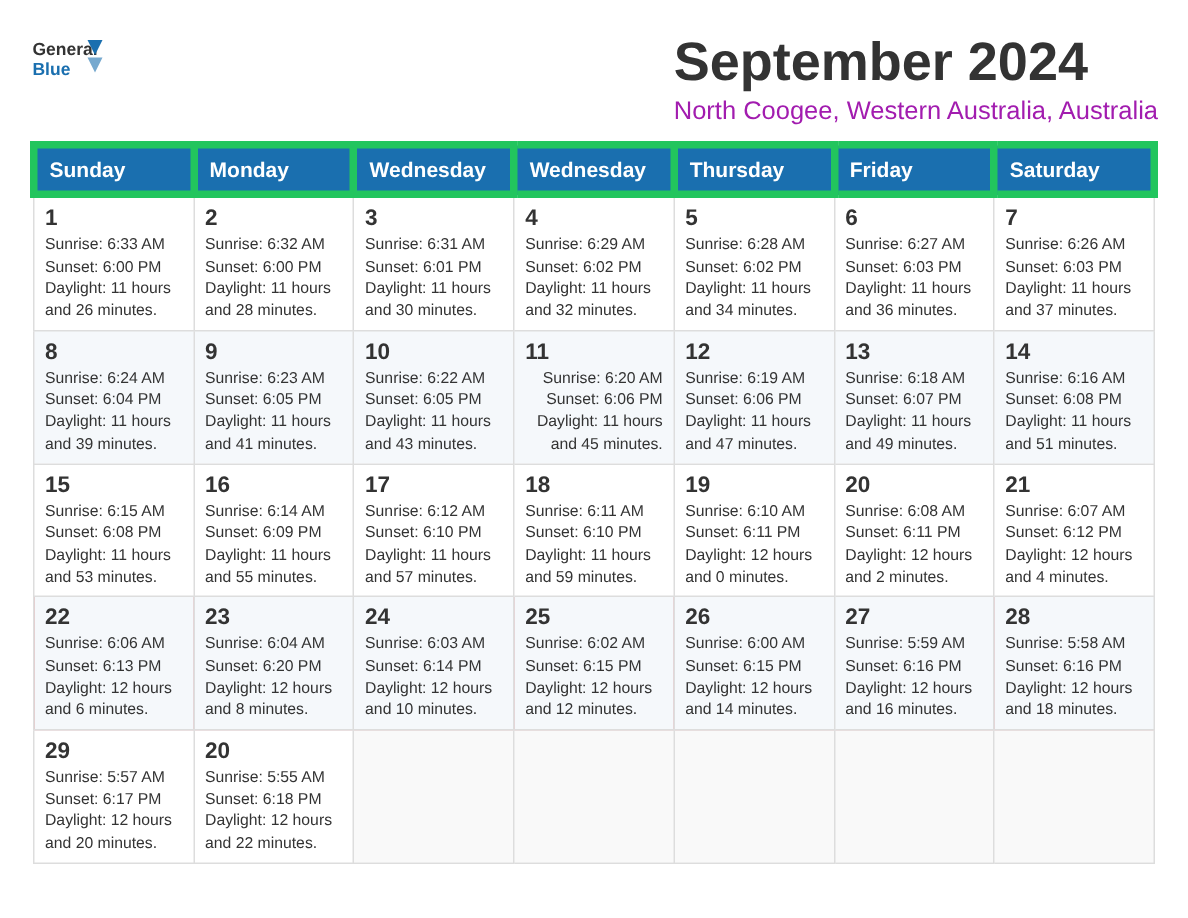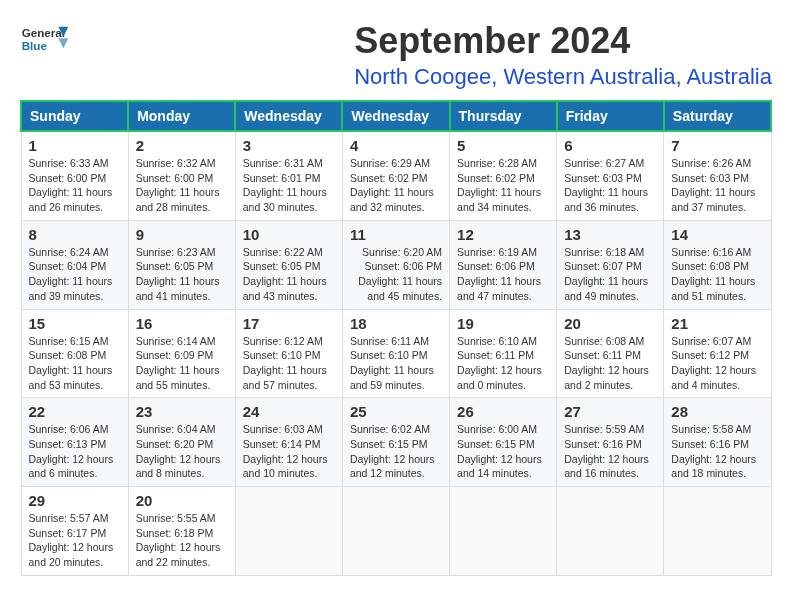--- a/index.html
+++ b/index.html
@@ -17,36 +17,36 @@
       margin-bottom: 10px;
     }
     .title-area {
     }
     .month-title {
       font-size: 36px;
       font-weight: bold;
       color: #333;
     }
     .subtitle {
-      font-size: 22px;
-      color: #1d4ed8;
+      font-size: 17px;
+      color: #a21caf;
       margin-top: 2px;
     }
     .calendar {
       width: 100%;
       border-collapse: collapse;
     }
     .calendar th {
       background-color: #1a6faf;
       color: white;
       text-align: left;
       padding: 6px 8px;
       font-size: 14px;
       font-weight: bold;
-      border: 2px solid #22c55e;
+      border: 5px solid #22c55e;
     }
     .calendar td {
       vertical-align: top;
       padding: 5px 7px;
       border: 1px solid #ddd;
       width: 14.28%;
       min-height: 90px;
       font-size: 11px;
       color: #333;
       background: #fff;

